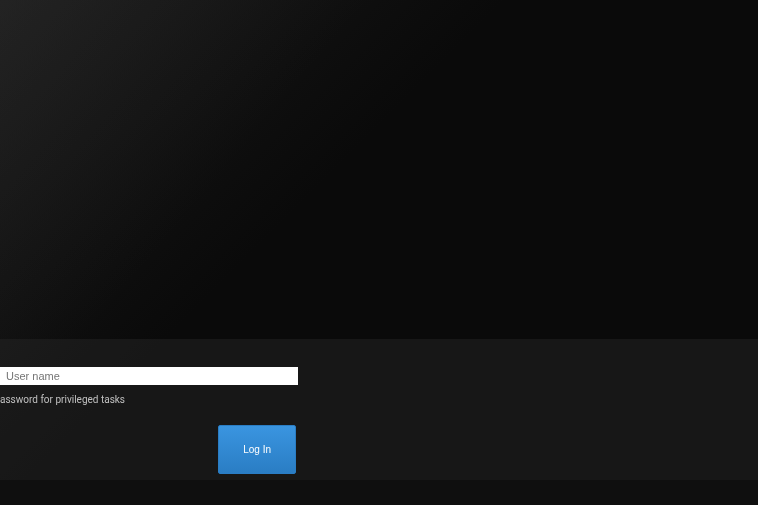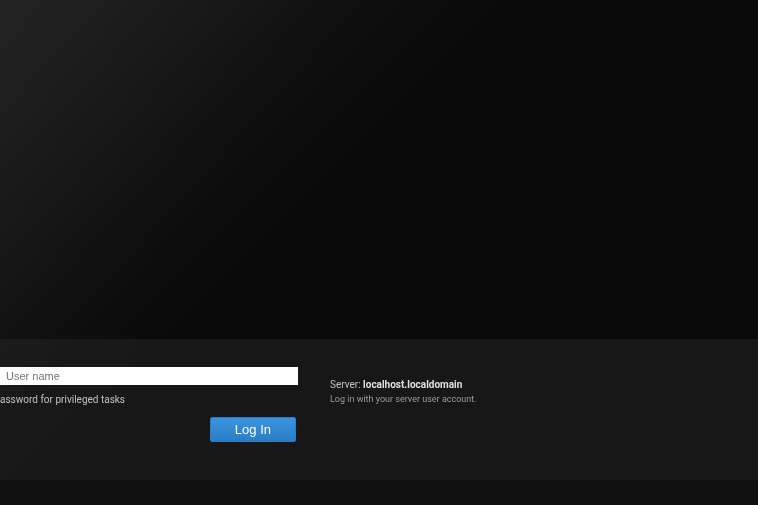--- a/index.html
+++ b/index.html
@@ -57,39 +57,39 @@
       border: none;
       margin-bottom: 8px;
       padding: 0 6px;
       font-size: 11px;
       color: #333;
     }
     .privileged-row {
       display: flex;
       align-items: center;
       margin-top: 4px;
-      margin-bottom: 12px;
+      margin-bottom: 20px;
     }
     .privileged-checkbox {
       width: 0;
       height: 12px;
       opacity: 0;
     }
     .privileged-label {
       color: #c0c0c0;
       font-size: 10px;
       margin-left: 0;
     }
     .login-button {
       background: #2e89d6;
       background: linear-gradient(180deg, #3a95e0 0%, #2a7dc4 100%);
       border: 1px solid #2a7dc4;
       color: #ffffff;
-      font-size: 13px;
-      padding: 4px 24px;
+      font-size: 10px;
+      padding: 18px 24px;
       cursor: pointer;
       float: right;
       margin-right: 4px;
       border-radius: 2px;
     }
     .server-info {
       position: absolute;
       left: 330px;
       top: 40px;
       color: #c0c0c0;
@@ -127,22 +127,15 @@
 <div class="login-band">
   <form class="login-form">
     <input type="text" class="input-field" placeholder="User name" style="">
     <div class="privileged-row">
       <input type="checkbox" class="privileged-checkbox" style="">
       <label class="privileged-label">assword for privileged tasks</label>
     </div>
     <button type="button" class="login-button">Log In</button>
   </form>
 
-  <div class="server-info">
-    <div class="server-line">
-      <span class="server-label">Server:</span>
-      <span class="server-name">localhost.localdomain</span>
-    </div>
-    <div class="server-help">Log in with your server user account.</div>
-  </div>
 </div>
 
 <div class="bottom-strip"></div>
 
 </body></html>

